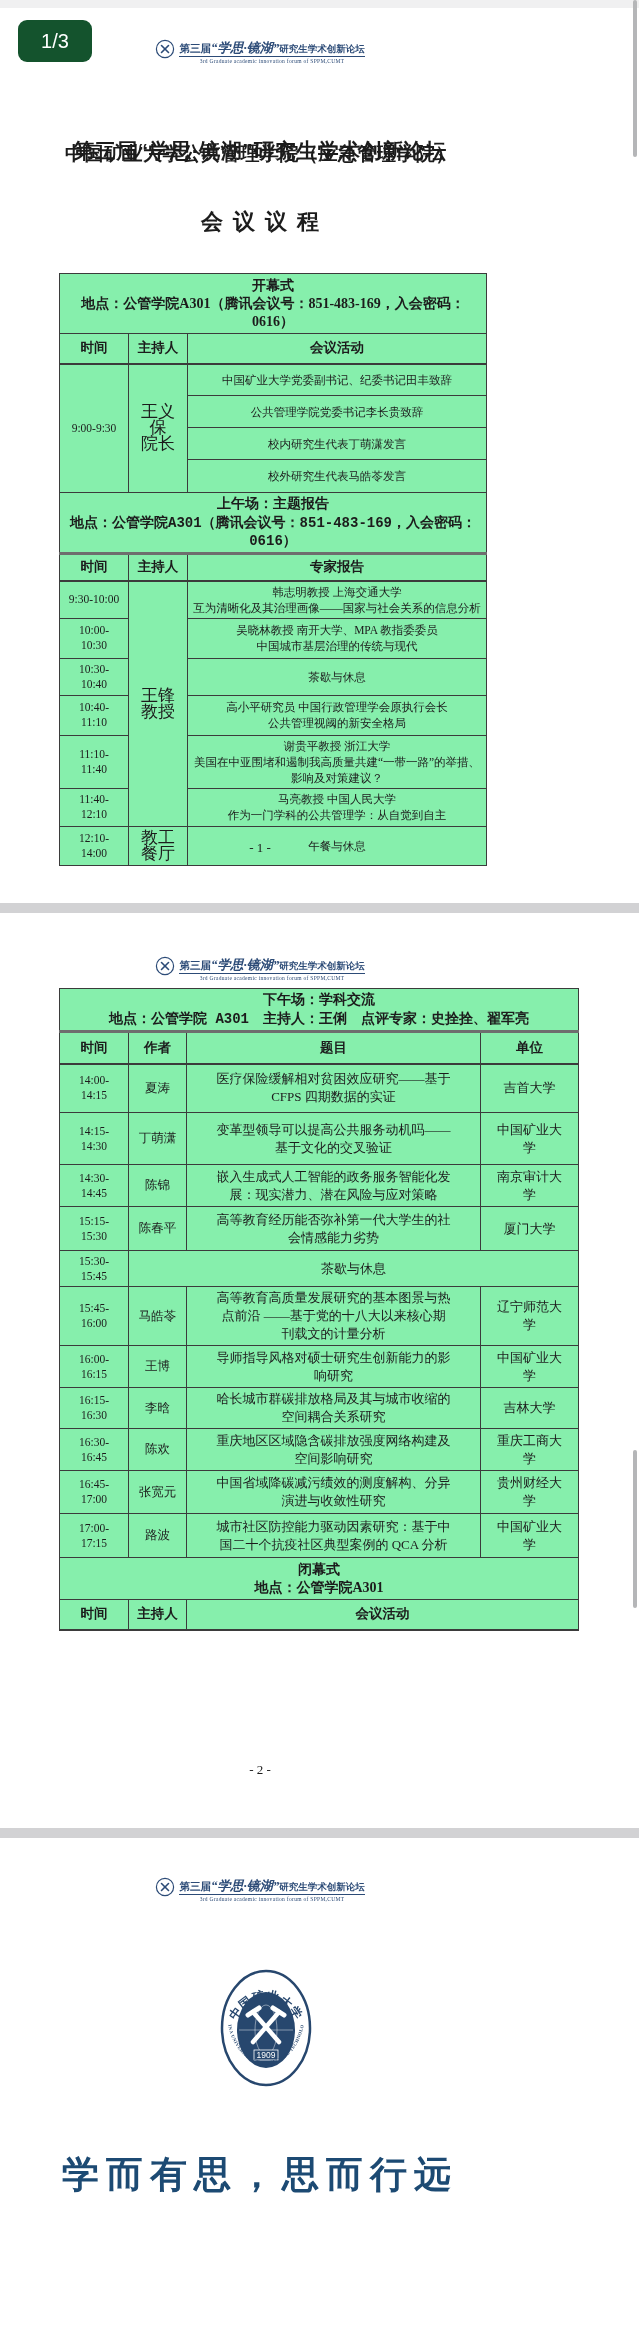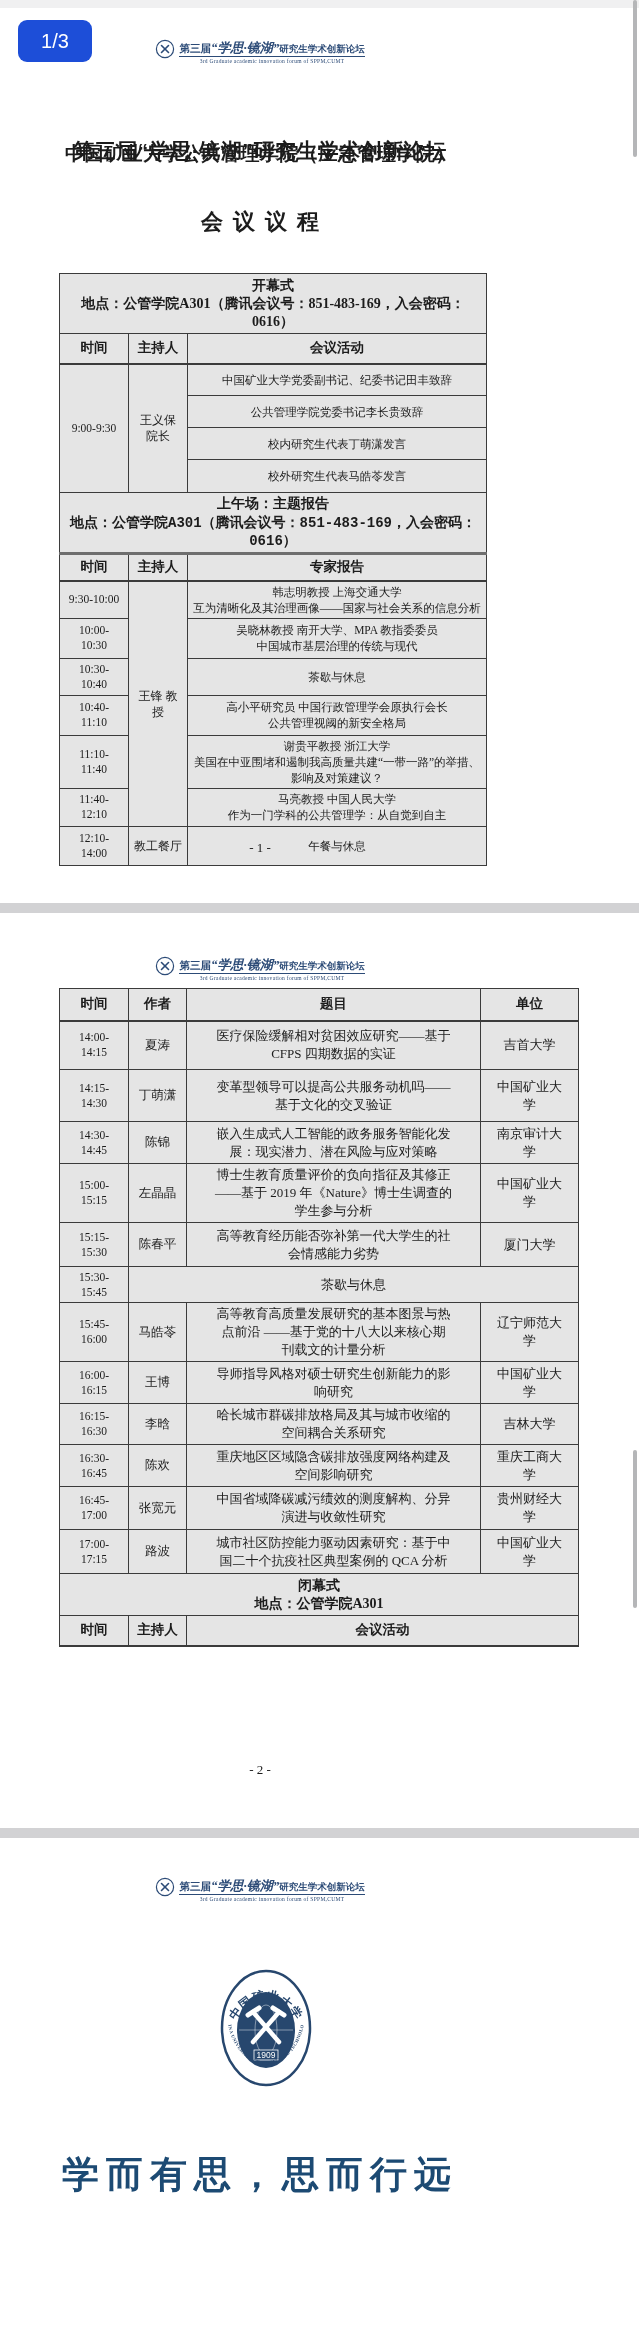--- a/index.html
+++ b/index.html
@@ -1,20 +1,20 @@
 <!DOCTYPE html>
 <html lang="zh"><head>
 <meta charset="utf-8">
 <style>
   html,body{margin:0;padding:0;background:#ffffff;}
   #app{position:relative;width:639px;height:2330px;background:#ffffff;overflow:hidden;
        font-family:"Liberation Serif",serif;color:#1c1c1c;}
   .top-strip{position:absolute;left:0;top:0;width:639px;height:8px;background:#f0f0f1;}
   .badge{position:absolute;left:18px;top:20px;width:74px;height:42px;border-radius:9px;
-         background:#1d4ed8;color:#fff;display:flex;align-items:center;justify-content:center;
+         background:#14532d;color:#fff;display:flex;align-items:center;justify-content:center;
          font:20px "Liberation Sans",sans-serif;}
   .sep{position:absolute;left:0;width:639px;height:10px;background:#d2d2d4;}
   .thumb{position:absolute;left:633px;width:4px;background:#b5b6b8;border-radius:2px;}
 
   .page-col{position:absolute;left:0;width:520px;text-align:center;}
 
   
   .forum-logo{position:absolute;left:0;width:520px;display:flex;justify-content:center;
               align-items:flex-start;gap:4px;color:#2c4b77;}
   .flogo-seal{flex:0 0 auto;margin-top:1px;}
@@ -24,32 +24,32 @@
   .flogo-p2{font-size:13px;font-weight:bold;font-style:italic;}
   .flogo-p3{font-size:9.5px;font-weight:bold;}
   .flogo-en{font-size:5.5px;letter-spacing:0.3px;margin-top:1px;text-align:center;
             font-family:"Liberation Serif",serif;}
 
   #title1{top:97px;font:bold 19px "Liberation Sans",sans-serif;letter-spacing:0.5px;margin-top:44px;}
   #title2{top:137px;font:bold 21px "Liberation Sans",sans-serif;letter-spacing:0.5px;}
   #agenda-title{top:207px;font:bold 22px "Liberation Serif",serif;letter-spacing:10px;text-indent:10px;}
   .page-footer{font-size:13px;}
 
-  table.agenda{border-collapse:collapse;table-layout:fixed;position:absolute;background:#e5e5e5;
+  table.agenda{border-collapse:collapse;table-layout:fixed;position:absolute;background:#86efac;
                border:1.5px solid #333;}
   table.agenda td{border:1px solid #3b3b3b;text-align:center;vertical-align:middle;
                   padding:2px 4px;overflow:hidden;}
   #t1{left:59px;top:273px;width:427px;}
   #t2{left:59px;top:988px;width:519px;}
   .section-cell .l1{font-weight:bold;font-size:14px;line-height:19px;}
   .section-cell .l2{font-weight:bold;font-size:14px;line-height:18px;}
   .thickb{border-bottom:3px solid #6e6e6e !important;font-family:Liberation Mono, monospace;}
   .hdr{font-weight:bold;font-size:13.5px;border-bottom-width:2px !important;}
   .time-cell{font-size:11.5px;white-space:pre-line;line-height:15px;}
-  .host-cell{font-size:12px;white-space:pre-line;line-height:16px;}
+  .host-cell{font-size:17px;white-space:pre-line;line-height:16px;}
   .act-cell,.report-cell{font-size:11.5px;white-space:pre-line;line-height:16px;padding:2px 3px !important;}
   .title-cell{font-size:13px;white-space:pre-line;line-height:18px;margin-left:7px;}
   .author-cell{font-size:12.5px;}
   .org-cell{font-size:13px;padding:2px 15px !important;line-height:18px;}
   .break-cell{font-size:13px;}
 
   .seal-wrap{position:absolute;left:219px;top:1968px;width:94px;height:120px;}
   #slogan{top:2150px;font-weight:bold;font-size:37px;color:#1c4a73;letter-spacing:7px;
           font-family:"Liberation Serif",serif;white-space:nowrap;}
 </style>
@@ -193,20 +193,26 @@
   </div>
 
   <table class="agenda" id="t2">
     <colgroup>
         <col style="width:69px">
         <col style="width:58px">
         <col style="width:294px">
         <col style="width:98px">
       </colgroup>
     <tbody>
+        <tr style="height:35px">
+      <td colspan="4" class="section-cell thickb">
+        <div class="l1">下午场：学科交流</div>
+        <div class="l2">地点：公管学院 A301　主持人：王俐　点评专家：史拴拴、翟军亮</div>
+      </td>
+    </tr>
     <tr style="height:32px">
       <td class="hdr">时间</td>
       <td class="hdr">作者</td>
       <td class="hdr">题目</td>
       <td class="hdr">单位</td>
     </tr>
     <tr style="height:49px">
       <td class="time-cell">14:00-
 14:15</td>
       <td class="author-cell">夏涛</td>
@@ -222,29 +228,20 @@
 基于文化的交叉验证</td>
       <td class="org-cell">中国矿业大学</td>
     </tr>
     <tr style="height:42px">
       <td class="time-cell">14:30-
 14:45</td>
       <td class="author-cell">陈锦</td>
       <td class="title-cell">嵌入生成式人工智能的政务服务智能化发
 展：现实潜力、潜在风险与应对策略</td>
       <td class="org-cell">南京审计大学</td>
-    </tr>
-    <tr style="height:48px">
-      <td class="time-cell">15:00-
-15:15</td>
-      <td class="author-cell">左晶晶</td>
-      <td class="title-cell">博士生教育质量评价的负向指征及其修正
-——基于 2019 年《Nature》博士生调查的
-学生参与分析</td>
-      <td class="org-cell">中国矿业大学</td>
     </tr>
     <tr style="height:44px">
       <td class="time-cell">15:15-
 15:30</td>
       <td class="author-cell">陈春平</td>
       <td class="title-cell">高等教育经历能否弥补第一代大学生的社
 会情感能力劣势</td>
       <td class="org-cell">厦门大学</td>
     </tr>
     <tr style="height:36px">

